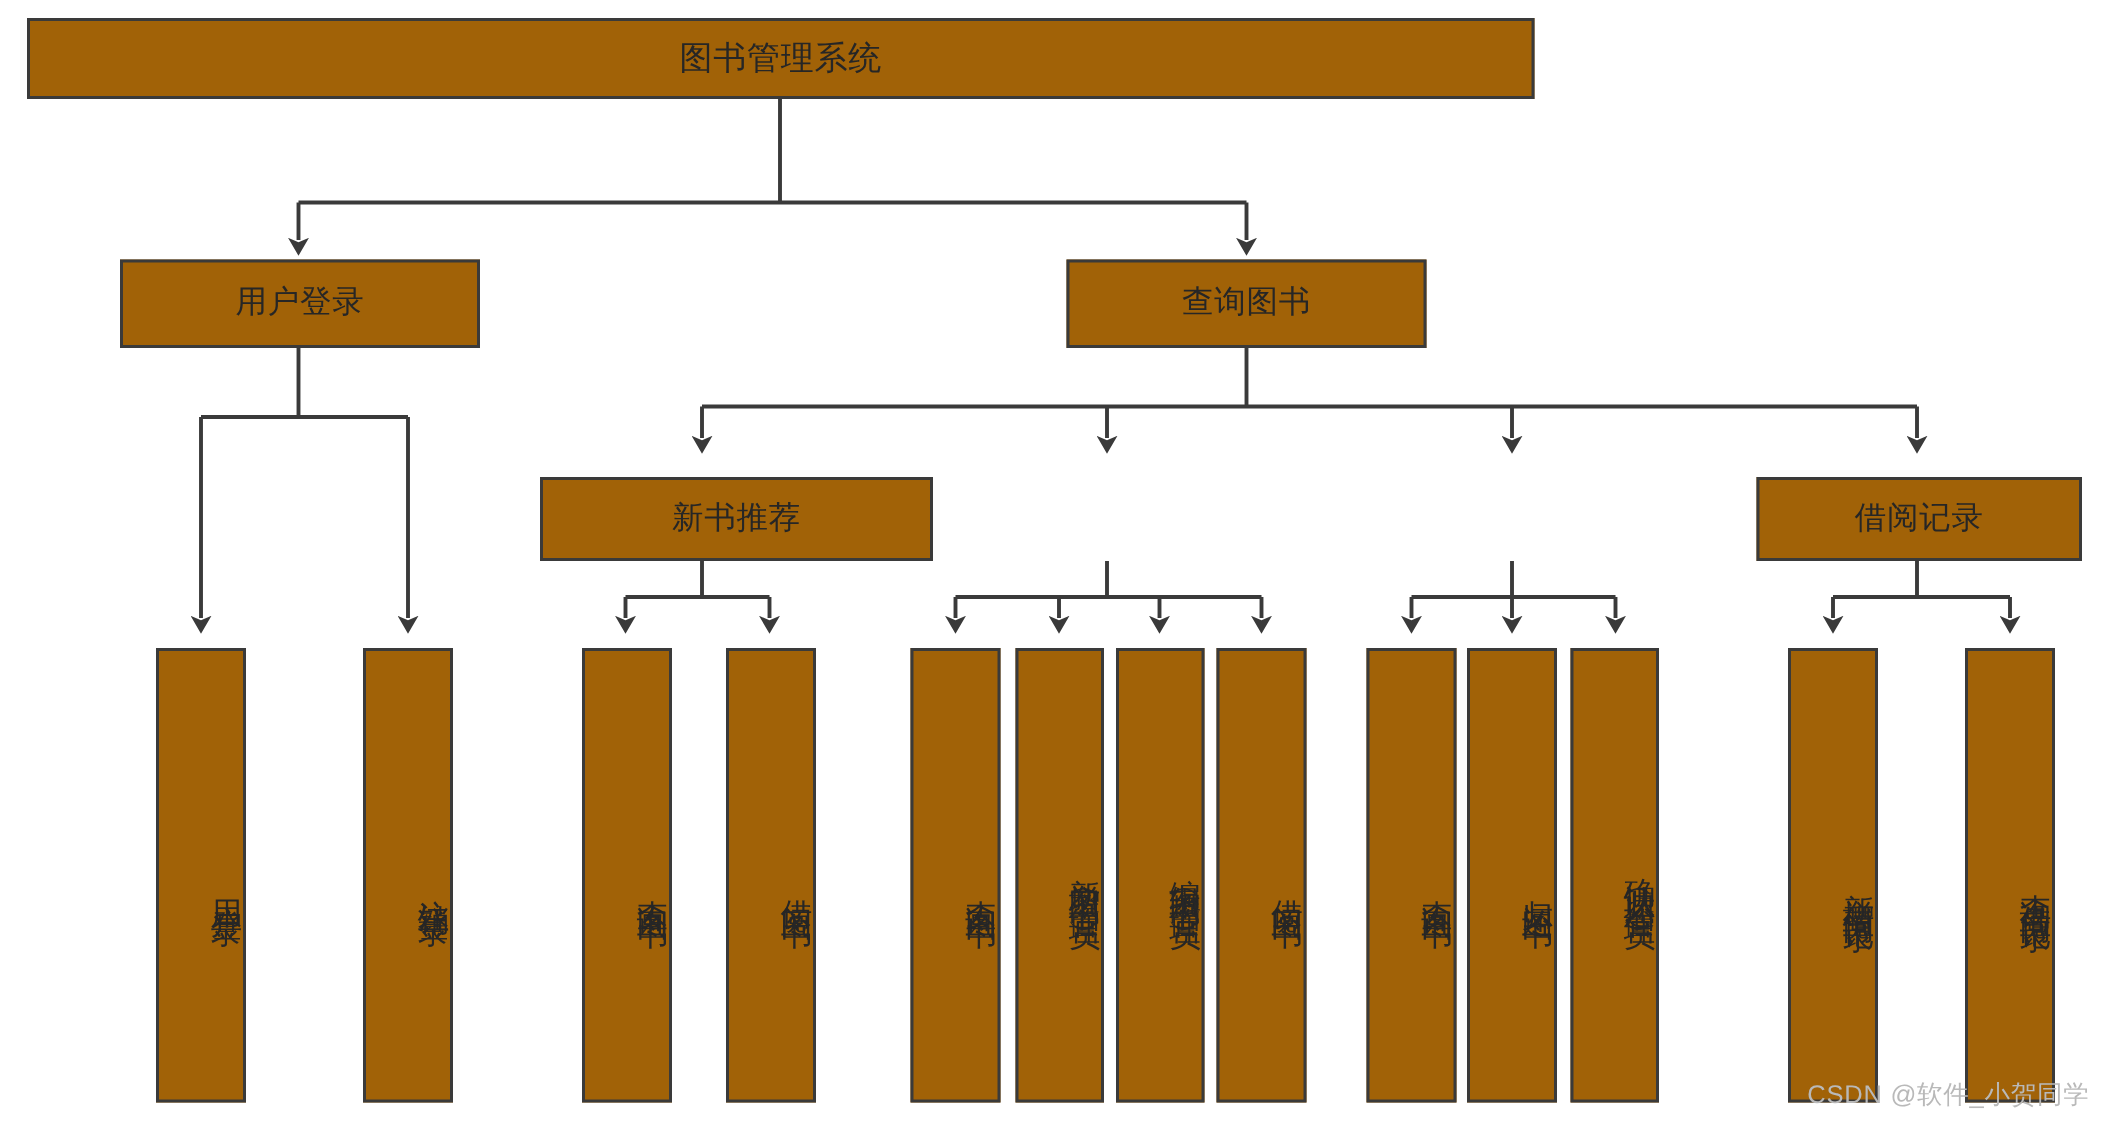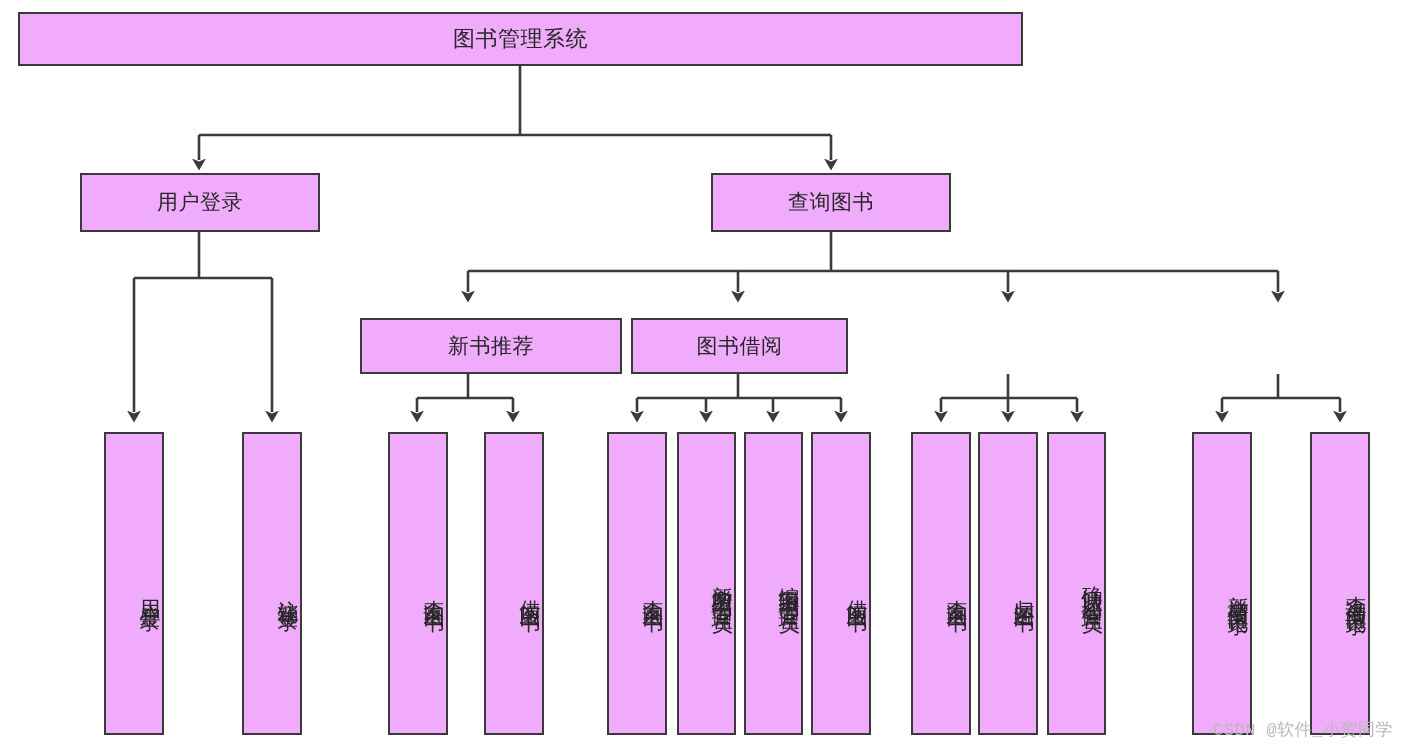--- a/index.html
+++ b/index.html
@@ -14,21 +14,21 @@
     position: relative;
     width: 1405px;
     height: 747px;
     background: #ffffff;
     overflow: hidden;
   }
   .node {
     position: absolute;
     box-sizing: border-box;
     border: 2px solid #3a3a3a;
-    background: #f0abfc;
+    background: #a16207;
     display: flex;
     align-items: center;
     justify-content: center;
     color: #262626;
     font-size: 21px;
     line-height: 1.15;
     letter-spacing: 0.5px;
     text-align: left;
   }
   .node.root {
@@ -63,21 +63,20 @@
     fill: #3a3a3a;
   }
   #watermark {
     position: absolute;
     right: 12px;
     bottom: 6px;
     font-size: 17px;
     color: #b9b9b9;
     letter-spacing: 0.5px;
     white-space: nowrap;
-    font-family: Liberation Mono, monospace;
   }
 </style>
 </head>
 <body>
 
 <div id="canvas">
 
   <svg id="wires" viewBox="0 0 1405 747">
     <defs>
       <marker id="ah" markerWidth="12" markerHeight="14" refX="1.5" refY="7" orient="auto" markerUnits="userSpaceOnUse">
@@ -133,22 +132,22 @@
   <div class="node" style="left:80px; top:173px; width:240px; height:59px;">
     <span>用户登录</span>
   </div>
   <div class="node" style="left:711px; top:173px; width:240px; height:59px;">
     <span>查询图书</span>
   </div>
 
   <div class="node" style="left:360px; top:318px; width:262px; height:56px;">
     <span>新书推荐</span>
   </div>
-  <div class="node" style="left:631px; top:318px; width:217px; height:56px;">
-    <span>图书借阅</span>
+  <div class="node" style="left:1171px; top:318px; width:217px; height:56px;">
+    <span>借阅记录</span>
   </div>
 
   <div class="node vertical" style="left:104px; top:432px; width:60px; height:303px;">
     <span>用户登录</span>
   </div>
   <div class="node vertical" style="left:242px; top:432px; width:60px; height:303px;">
     <span>注销登录</span>
   </div>
 
   <div class="node vertical" style="left:388px; top:432px; width:60px; height:303px;">

